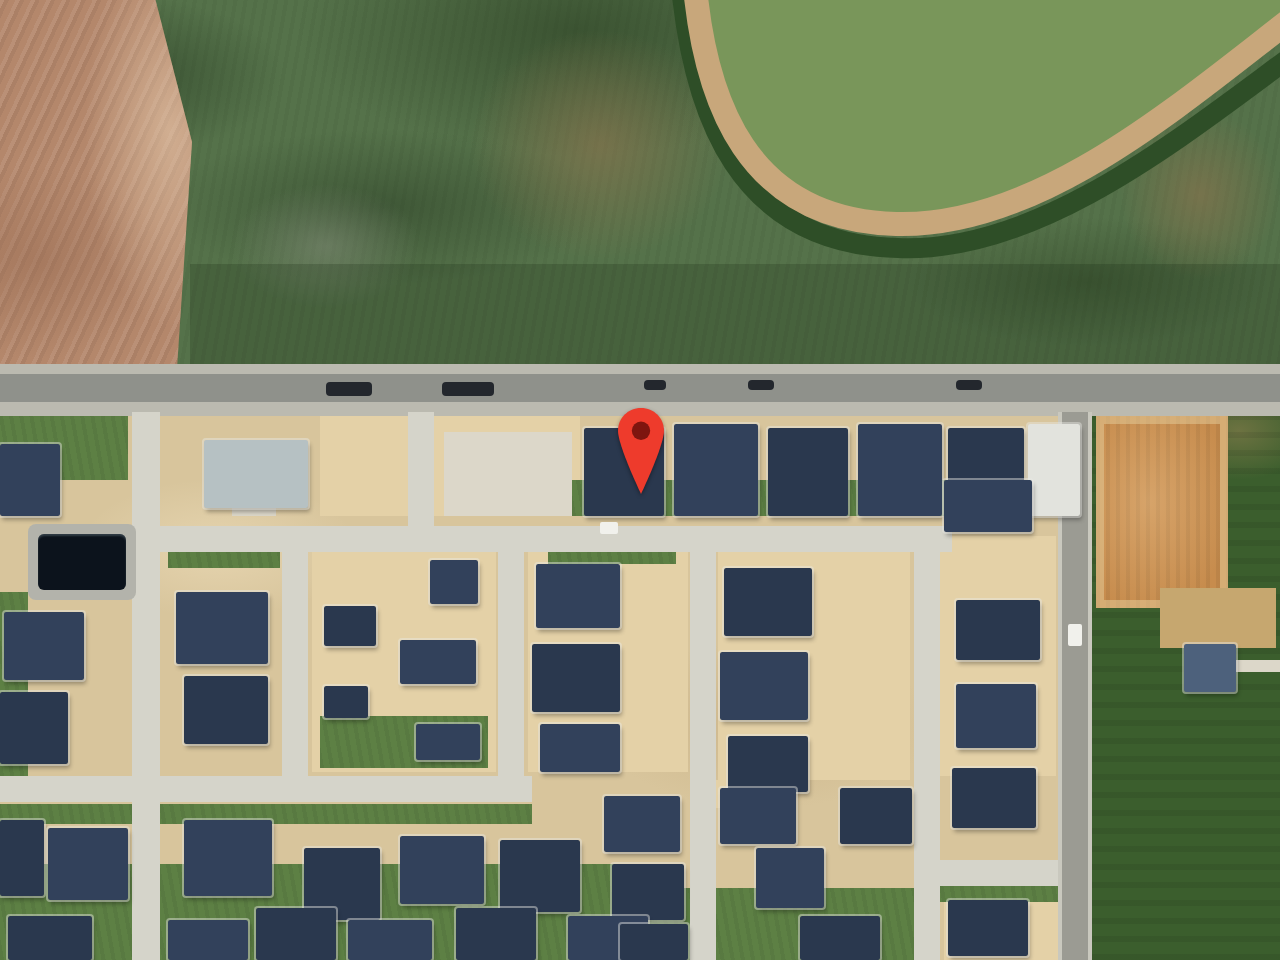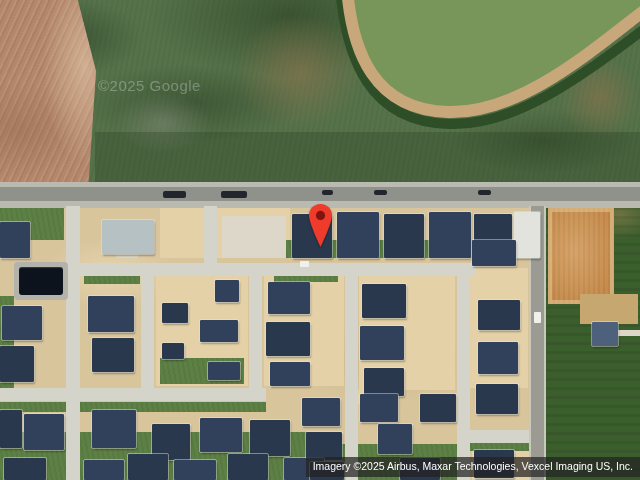--- a/index.html
+++ b/index.html
@@ -181,21 +181,19 @@
       <div class="f pond-frame" style="left: 14px; top: 262px; width: 54px; height: 38px;"></div>
       <div class="f pond" style="left: 19px; top: 267px; width: 44px; height: 28px;"></div>
     </div>
 
   <svg id="canal-svg" width="640" height="190" viewBox="0 0 640 190">
     <path class="canal-inner" d="M347,-12 C352,50 372,108 448,112 C520,115 592,52 652,8 L652,-12 Z"></path>
     <path class="canal-shadow" d="M340,-12 C346,58 369,122 449,124 C522,127 596,64 654,22"></path>
     <path class="canal-track" d="M347,-12 C352,52 374,110 448,112 C520,114 590,52 650,6"></path>
   </svg>
 
-  <div id="watermark">©2025 Google</div>
 
   <svg id="pin" viewBox="0 0 27 47">
     <path d="M13.5 2C7 2 2 7 2 13.4 2 21 13.5 45 13.5 45S25 21 25 13.4C25 7 20 2 13.5 2Z" fill="#EE3B2C"></path>
     <circle cx="13.5" cy="13.4" r="4.6" fill="#7E150F"></circle>
   </svg>
 
-  <div id="attribution">Imagery ©2025 Airbus, Maxar Technologies, Vexcel Imaging US, Inc.</div>
 </div>
 
 </body></html>

